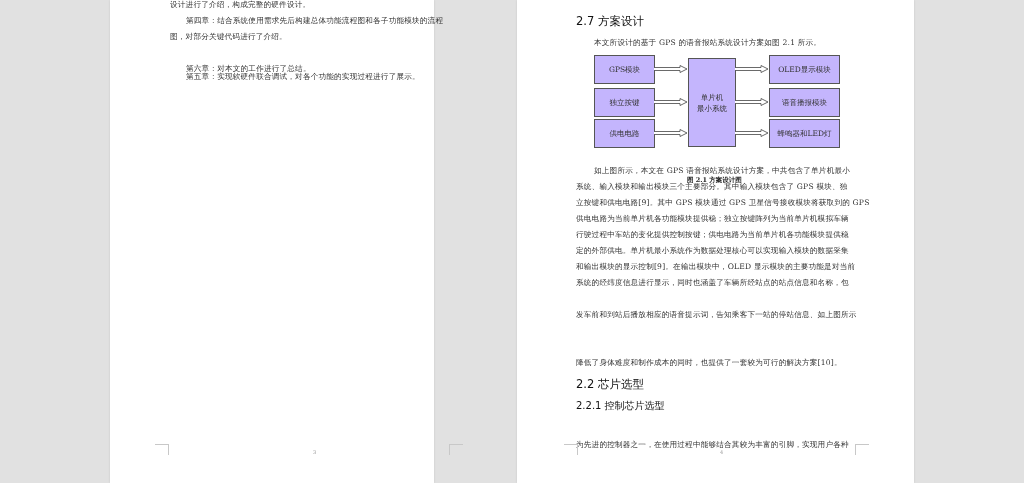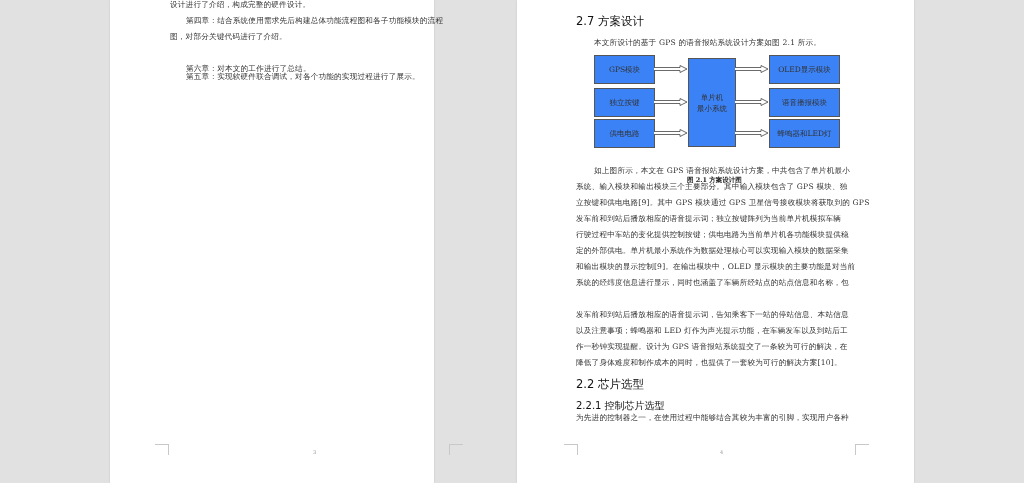--- a/index.html
+++ b/index.html
@@ -26,21 +26,21 @@
   }
   .h2 {
     position:absolute; font-family:"DejaVu Sans","Liberation Sans",sans-serif;
     font-size:10px; color:#111; white-space:nowrap;
   }
   .corner { position:absolute; width:13px; height:10px; border-color:#c8c8c8; border-style:solid; border-width:0; }
   .corner.left { border-top-width:1px; border-right-width:1px; }
   .corner.right { border-top-width:1px; border-left-width:1px; }
   .pnum { position:absolute; font-size:5px; color:#999; }
   .box {
-    position:absolute; border:1px solid #555; background:#3b82f6;
+    position:absolute; border:1px solid #555; background:#c4b5fd;
     display:flex; align-items:center; justify-content:center; text-align:center;
     font-size:7.5px; color:#333; line-height:11px;
   }
   .arrow { position:absolute; height:8px; }
   .caption { position:absolute; font-size:6.5px; font-weight:bold; color:#222; white-space:nowrap; }
 </style>
 </head>
 <body>
 
 <div class="page" id="page3">
@@ -92,30 +92,28 @@
     <svg class="arrow" style="left:218px;top:129px;width:34px;" viewBox="0 0 34 8">
         <path d="M0 2.5 H26 V0.5 L33 4 L26 7.5 V5.5 H0" fill="#fff" stroke="#444" stroke-width="0.8"></path>
       </svg>
 
     <div class="caption" style="left:170px;top:152px;margin-top:24px;">图 2.1  方案设计图</div>
   </div>
 
   <div class="line" style="left:77px;top:166px;">如上图所示，本文在 GPS 语音报站系统设计方案，中共包含了单片机最小</div>
   <div class="line" style="left:59px;top:182px;">系统、输入模块和输出模块三个主要部分。其中输入模块包含了 GPS 模块、独</div>
   <div class="line" style="left:59px;top:198px;">立按键和供电电路[9]。其中 GPS 模块通过 GPS 卫星信号接收模块将获取到的 GPS</div>
-  <div class="line" style="left:59px;top:214px;">发车前和到站后播放相应的语音提示词；独立按键阵列为当前单片机模拟车辆</div>
+  <div class="line" style="left:59px;top:214px;">供电电路为当前单片机各功能模块提供稳；独立按键阵列为当前单片机模拟车辆</div>
   <div class="line" style="left:59px;top:230px;">行驶过程中车站的变化提供控制按键；供电电路为当前单片机各功能模块提供稳</div>
   <div class="line" style="left:59px;top:246px;">定的外部供电。单片机最小系统作为数据处理核心可以实现输入模块的数据采集</div>
   <div class="line" style="left:59px;top:262px;">和输出模块的显示控制[9]。在输出模块中，OLED 显示模块的主要功能是对当前</div>
   <div class="line" style="left:59px;top:278px;">系统的经纬度信息进行显示，同时也涵盖了车辆所经站点的站点信息和名称，包</div>
-  <div class="line" style="left:59px;top:310px;">发车前和到站后播放相应的语音提示词，告知乘客下一站的停站信息、本站信息</div>
-  <div class="line" style="left:59px;top:326px;">以及注意事项；蜂鸣器和 LED 灯作为声光提示功能，在车辆发车以及到站后工</div>
-  <div class="line" style="left:59px;top:342px;">作一秒钟实现提醒。设计为 GPS 语音报站系统提交了一条较为可行的解决，在</div>
+  <div class="line" style="left:59px;top:310px;">发车前和到站后播放相应的语音提示词，告知乘客下一站的停站信息、如上图所示</div>
   <div class="line" style="left:59px;top:358px;">降低了身体难度和制作成本的同时，也提供了一套较为可行的解决方案[10]。</div>
 
   <div class="h1" style="left:59px;top:377px;">2.2 芯片选型</div>
   <div class="h2" style="left:59px;top:399px;">2.2.1 控制芯片选型</div>
-  <div class="line" style="left:59px;top:413px;">为先进的控制器之一，在使用过程中能够结合其较为丰富的引脚，实现用户各种</div>
+  <div class="line" style="left:59px;top:440px;">为先进的控制器之一，在使用过程中能够结合其较为丰富的引脚，实现用户各种</div>
 
   <div class="corner left" style="left:47px;top:444px;"></div>
   <div class="corner right" style="left:338px;top:444px;"></div>
   <div class="pnum" style="left:203px;top:449px;">4</div>
 </div>
 
 </body></html>

